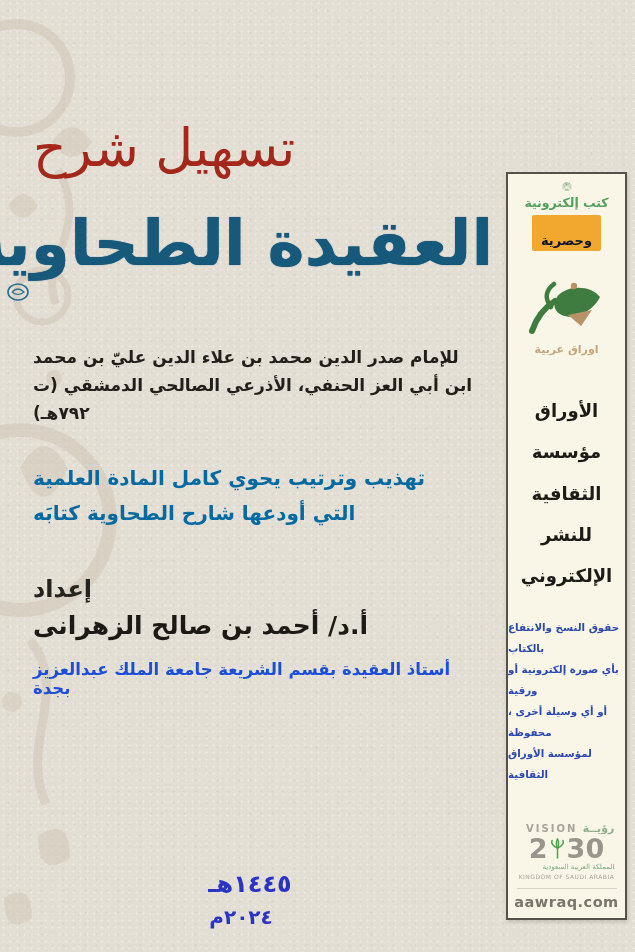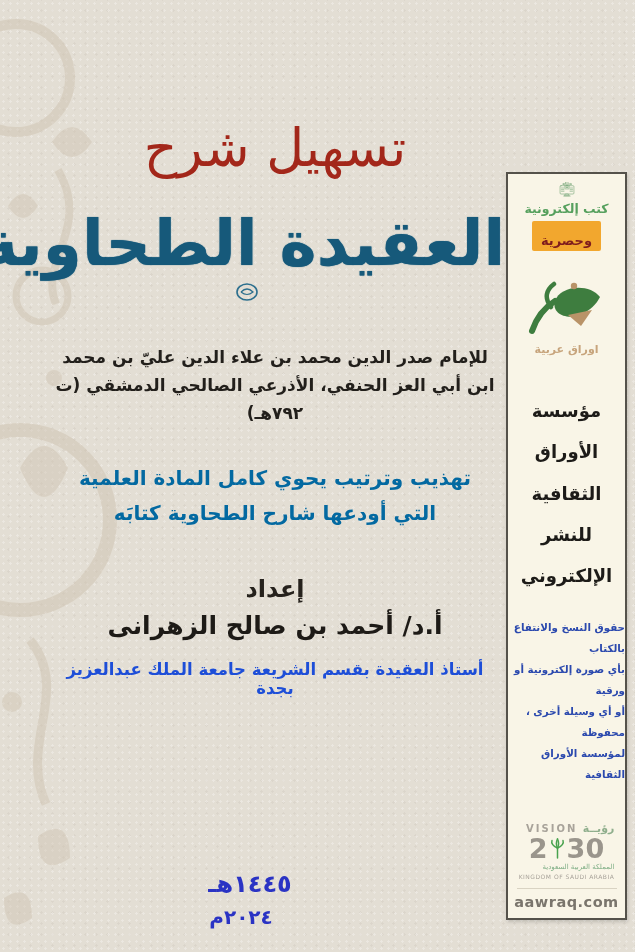--- a/index.html
+++ b/index.html
@@ -9,45 +9,45 @@
     background-color:#e3ded4;
     background-image:
       radial-gradient(rgba(255,255,255,.28) 1px, transparent 1.4px),
       radial-gradient(rgba(120,108,90,.07) 1px, transparent 1.4px);
     background-size:7px 7px, 11px 11px;
     background-position:0 0, 3px 5px;
   }
   .ornament{position:absolute;left:0;top:0;pointer-events:none;}
 
   
-  .main-col{position:absolute;right:130px;left:45px;top:0;width:460px;text-align:center;direction:rtl;}
+  .main-col{position:absolute;right:142px;left:45px;top:0;width:460px;text-align:left;direction:rtl;}
   .series-title{margin-top:116px;font-size:52px;color:#a3271a;font-weight:400;line-height:1.25;}
   .main-title{margin-top:22px;font-size:63px;font-weight:bold;color:#16597a;line-height:1.3;white-space:nowrap;
               text-shadow:0 0 1px #16597a;}
   .title-seal{display:block;position:relative;left:-28px;margin-top:-4px;height:22px;}
   .author-block{margin-top:40px;font-size:17px;font-weight:bold;color:#221f1b;line-height:1.65;}
   .description-block{margin-top:34px;font-size:20px;font-weight:bold;color:#0369a1;line-height:1.75;}
   .prepared-label{margin-top:44px;font-size:24px;font-weight:bold;color:#26221d;}
   .editor-name{margin-top:8px;font-size:25px;font-weight:bold;color:#1d1a16;}
   .editor-title{margin-top:20px;font-size:16.5px;font-weight:bold;color:#1d4ed8;}
   .dates{position:absolute;left:185px;top:866px;width:130px;text-align:center;direction:rtl;
          color:#2a33c4;font-weight:bold;font-size:24px;line-height:1.5;}
   .dates .greg{font-size:20px;display:block;margin-right:18px;}
 
   
   .sidebar{position:absolute;left:506px;top:172px;width:121px;height:748px;
            background:#f9f5e7;border:2px solid #55524b;box-sizing:border-box;
            display:flex;flex-direction:column;align-items:center;direction:rtl;box-shadow:1px 2px 3px rgba(0,0,0,.15);}
   .ebooks-label{margin-top:4px;font-size:12.5px;font-weight:bold;color:#56a05e;}
-  .exclusive-pill{margin-top:5px;background:#f2a72e;color:#7f1d1d;font-size:13px;font-weight:bold;
-                  padding:12px 9px 3px;border-radius:2px;}
+  .exclusive-pill{margin-top:5px;background:#f2a72e;color:#0f172a;font-size:13px;font-weight:bold;
+                  padding:18px 9px 3px;border-radius:2px;}
   .awraq-logo{margin-top:30px;text-align:center;}
   .awraq-label{margin-top:2px;font-size:11px;font-weight:bold;color:#c7a47c;letter-spacing:1px;}
   .foundation{margin-top:34px;text-align:center;font-size:18px;font-weight:bold;color:#1d1b18;line-height:2.3;}
-  .copyright{margin-top:20px;text-align:right;font-size:10.3px;font-weight:bold;color:#2b49ae;line-height:2.05;}
+  .copyright{margin-top:20px;text-align:left;font-size:10.3px;font-weight:bold;color:#2b49ae;line-height:2.05;}
   .vision{margin-top:36px;text-align:right;direction:ltr;color:#9a958c;}
   .vision-top{font-size:10px;letter-spacing:2px;font-weight:bold;color:#a8a39a;}
   .vision-top .v-ar{color:#8fae8c;letter-spacing:0;font-size:11px;}
   .vision-year{font-size:27px;font-weight:bold;color:#9a958c;line-height:1;display:flex;align-items:center;justify-content:center;gap:1px;}
   .vision-country{font-size:6px;line-height:1.5;}
   .vision-country .c-ar{color:#7fae85;display:block;font-size:7px;}
   .vision-country .c-en{color:#a8a39a;display:block;letter-spacing:.5px;}
   .site-divider{width:100px;border:0;border-top:1px solid #d9d3c3;margin:7px 0 0;}
   .website{margin-top:5px;font-size:14.5px;font-weight:bold;color:#7a756c;direction:ltr;
            font-family:"DejaVu Sans",sans-serif;letter-spacing:.5px;margin-bottom:8px;}
@@ -129,22 +129,22 @@
       <path d="M74,16 C64,2 34,4 29,20 C25,33 42,40 56,33 C64,29 70,24 74,16 Z" fill="#3e7d3f"></path>
       <path d="M29,20 C16,28 10,38 6,50" fill="none" stroke="#3e7d3f" stroke-width="6" stroke-linecap="round"></path>
       <path d="M25,26 C18,17 20,9 28,3" fill="none" stroke="#3e7d3f" stroke-width="4.5" stroke-linecap="round"></path>
       <path d="M42,34 L66,29 L55,45 Z" fill="#b99368"></path>
       <circle cx="48" cy="5" r="3.2" fill="#b99368"></circle>
     </svg>
     <div class="awraq-label">اوراق عربية</div>
   </div>
 
   <div class="foundation">
+    <div>الأوراق</div>
     <div>مؤسسة</div>
-    <div>الأوراق</div>
     <div>الثقافية</div>
     <div>للنشر</div>
     <div>الإلكتروني</div>
   </div>
 
   <div class="copyright">
     <div>حقوق النسخ والانتفاع بالكتاب</div>
     <div>بأي صورة إلكترونية أو ورقية</div>
     <div>أو أي وسيلة أخرى ، محفوظة</div>
     <div>لمؤسسة الأوراق الثقافية</div>

